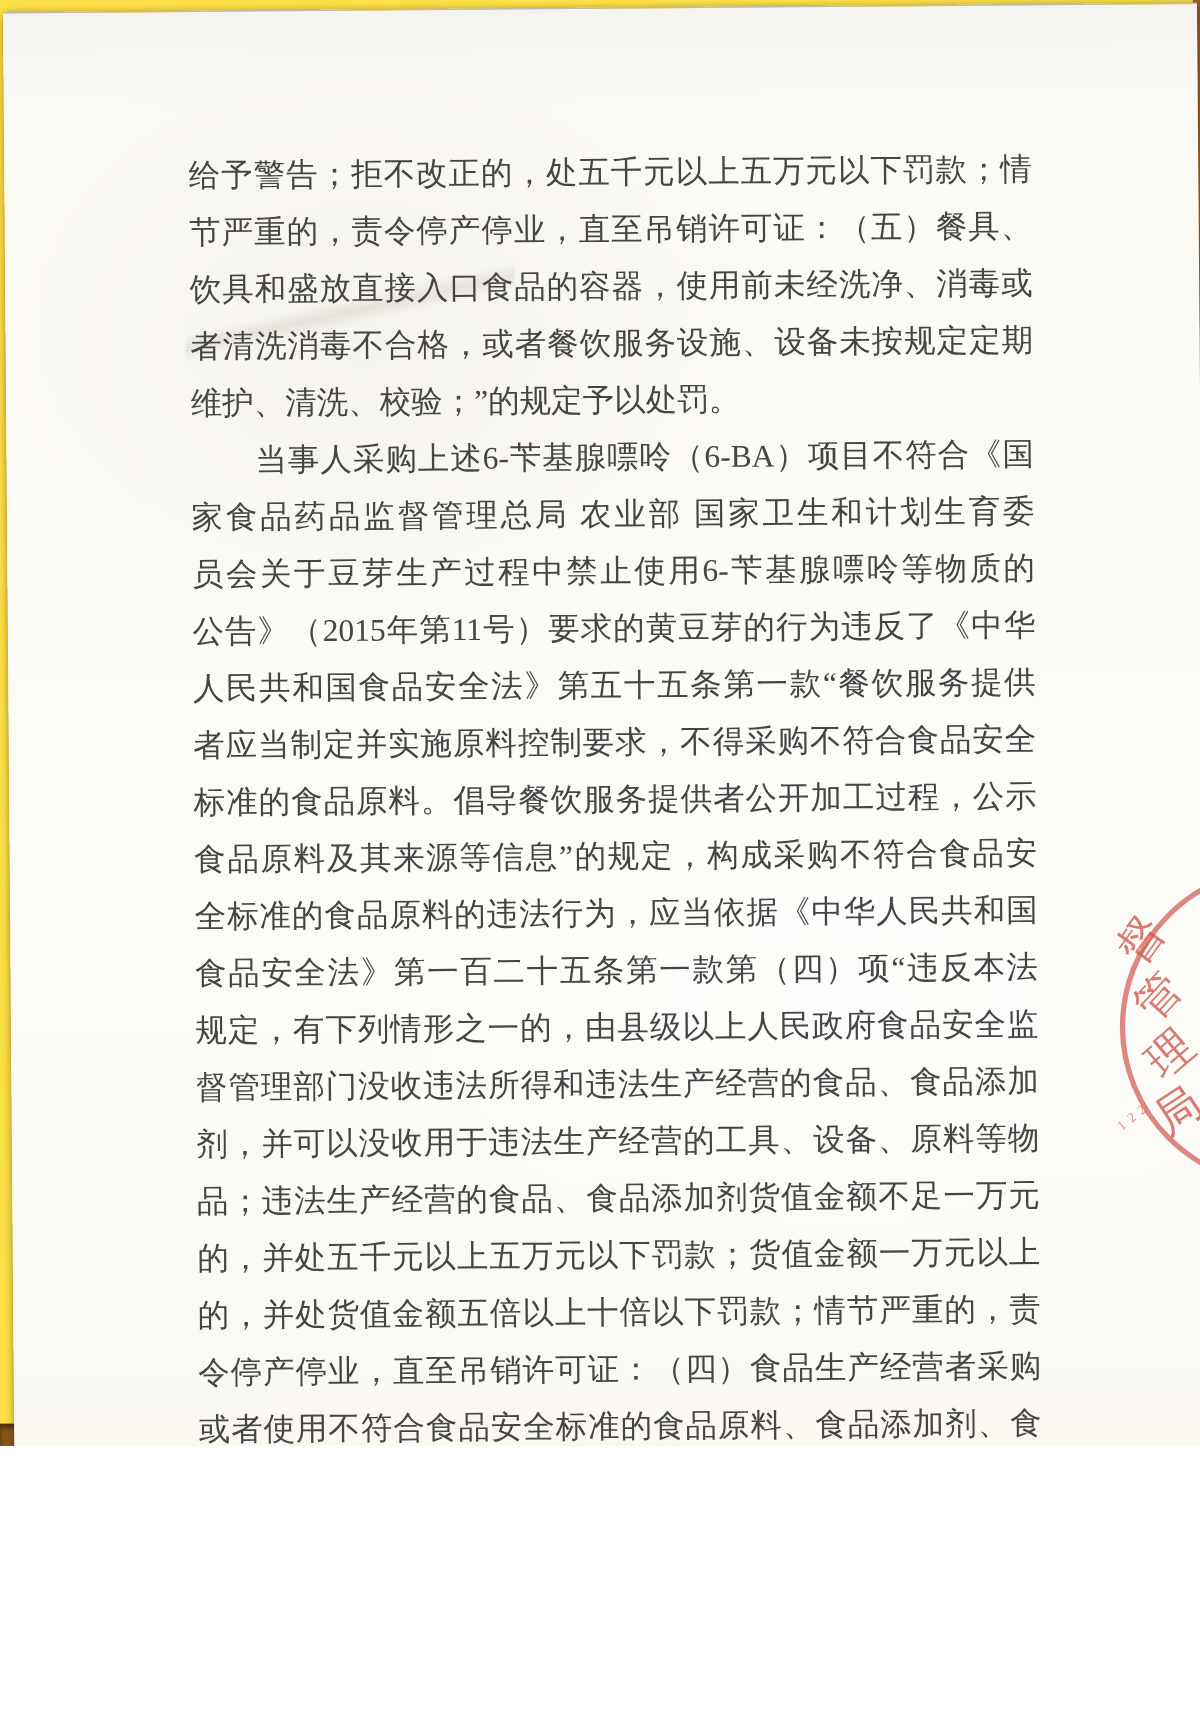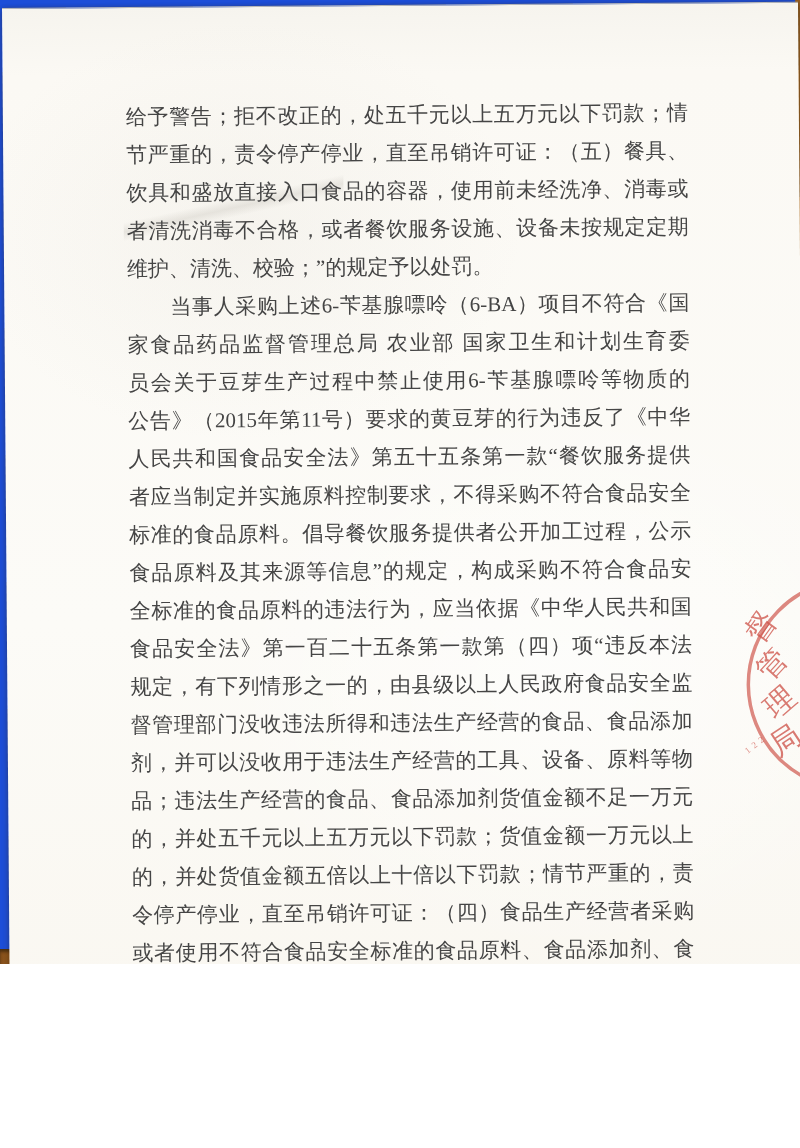--- a/index.html
+++ b/index.html
@@ -1,20 +1,20 @@
 <!DOCTYPE html>
 <html><head>
 <meta charset="utf-8">
 <style>
   html,body{margin:0;padding:0;}
   .scene{
     position:relative;
     width:800px;height:964px;
     overflow:hidden;
-    background:#1d4ed8;
+    background:#fde047;
     font-family:"Liberation Serif","DejaVu Serif",serif;
   }
   
   .wood-right{
     position:absolute;right:0;top:0;width:24px;height:100%;
     background:linear-gradient(180deg,#9c6224,#b5772f 25%,#8a531c 50%,#b0712a 78%,#7d4a15);
     clip-path:polygon(80% 0,100% 0,100% 100%,16% 100%);
   }
   .wood-bottom{
     position:absolute;left:0;bottom:0;width:100%;height:15px;

